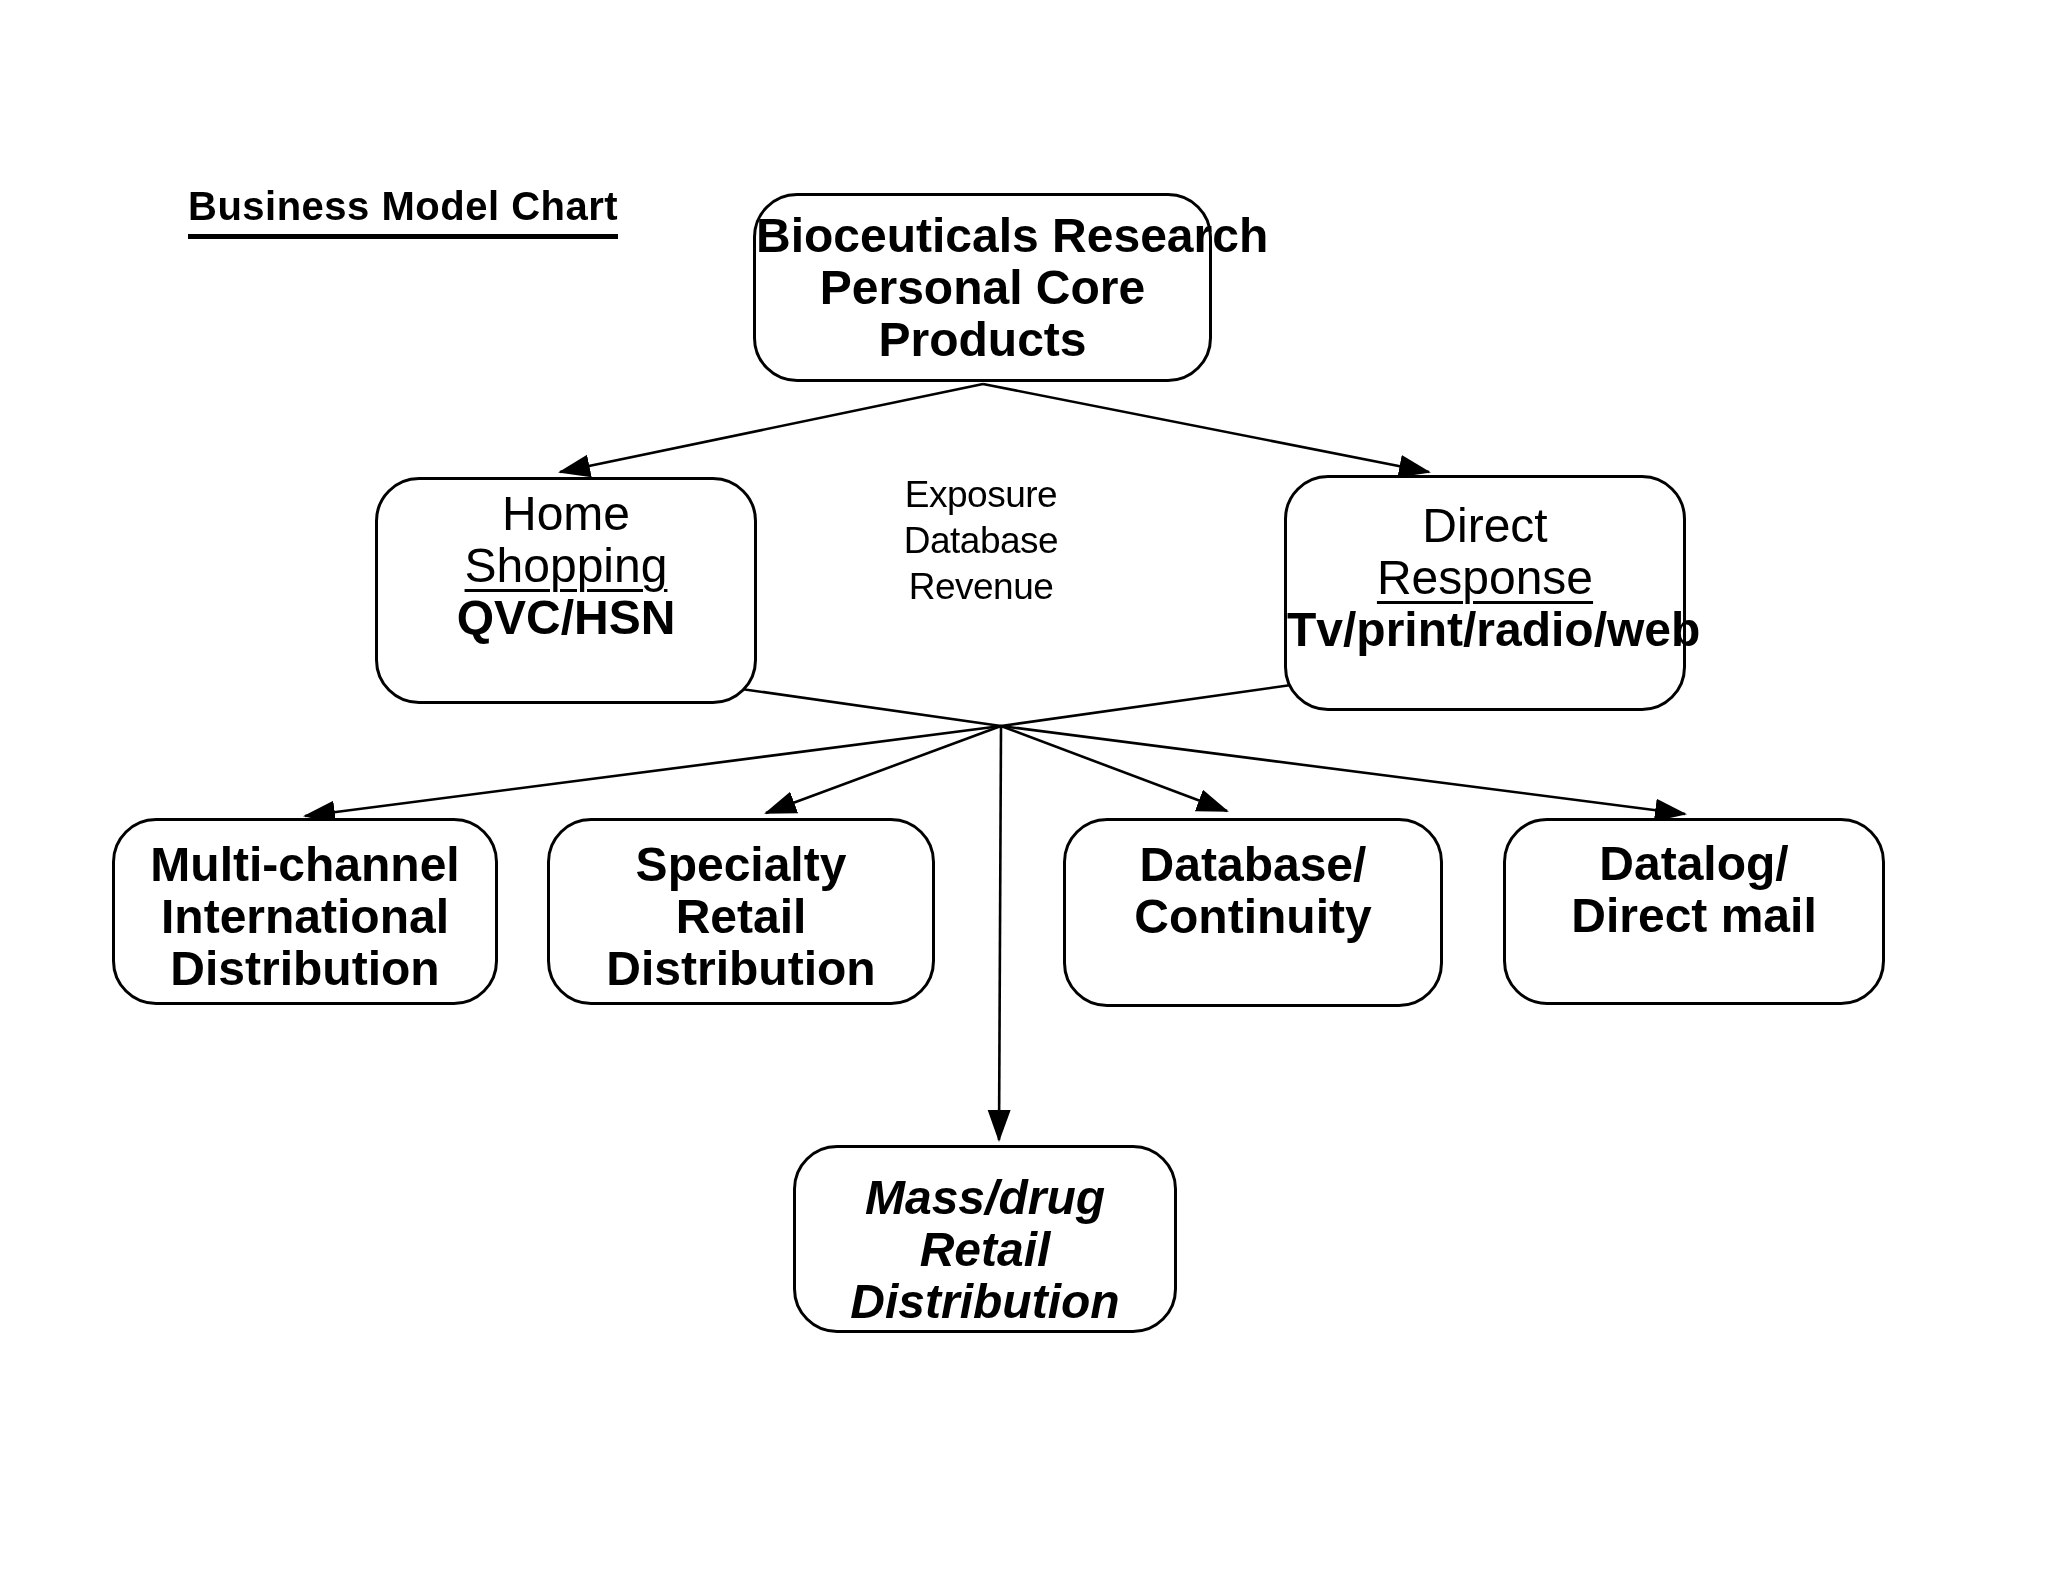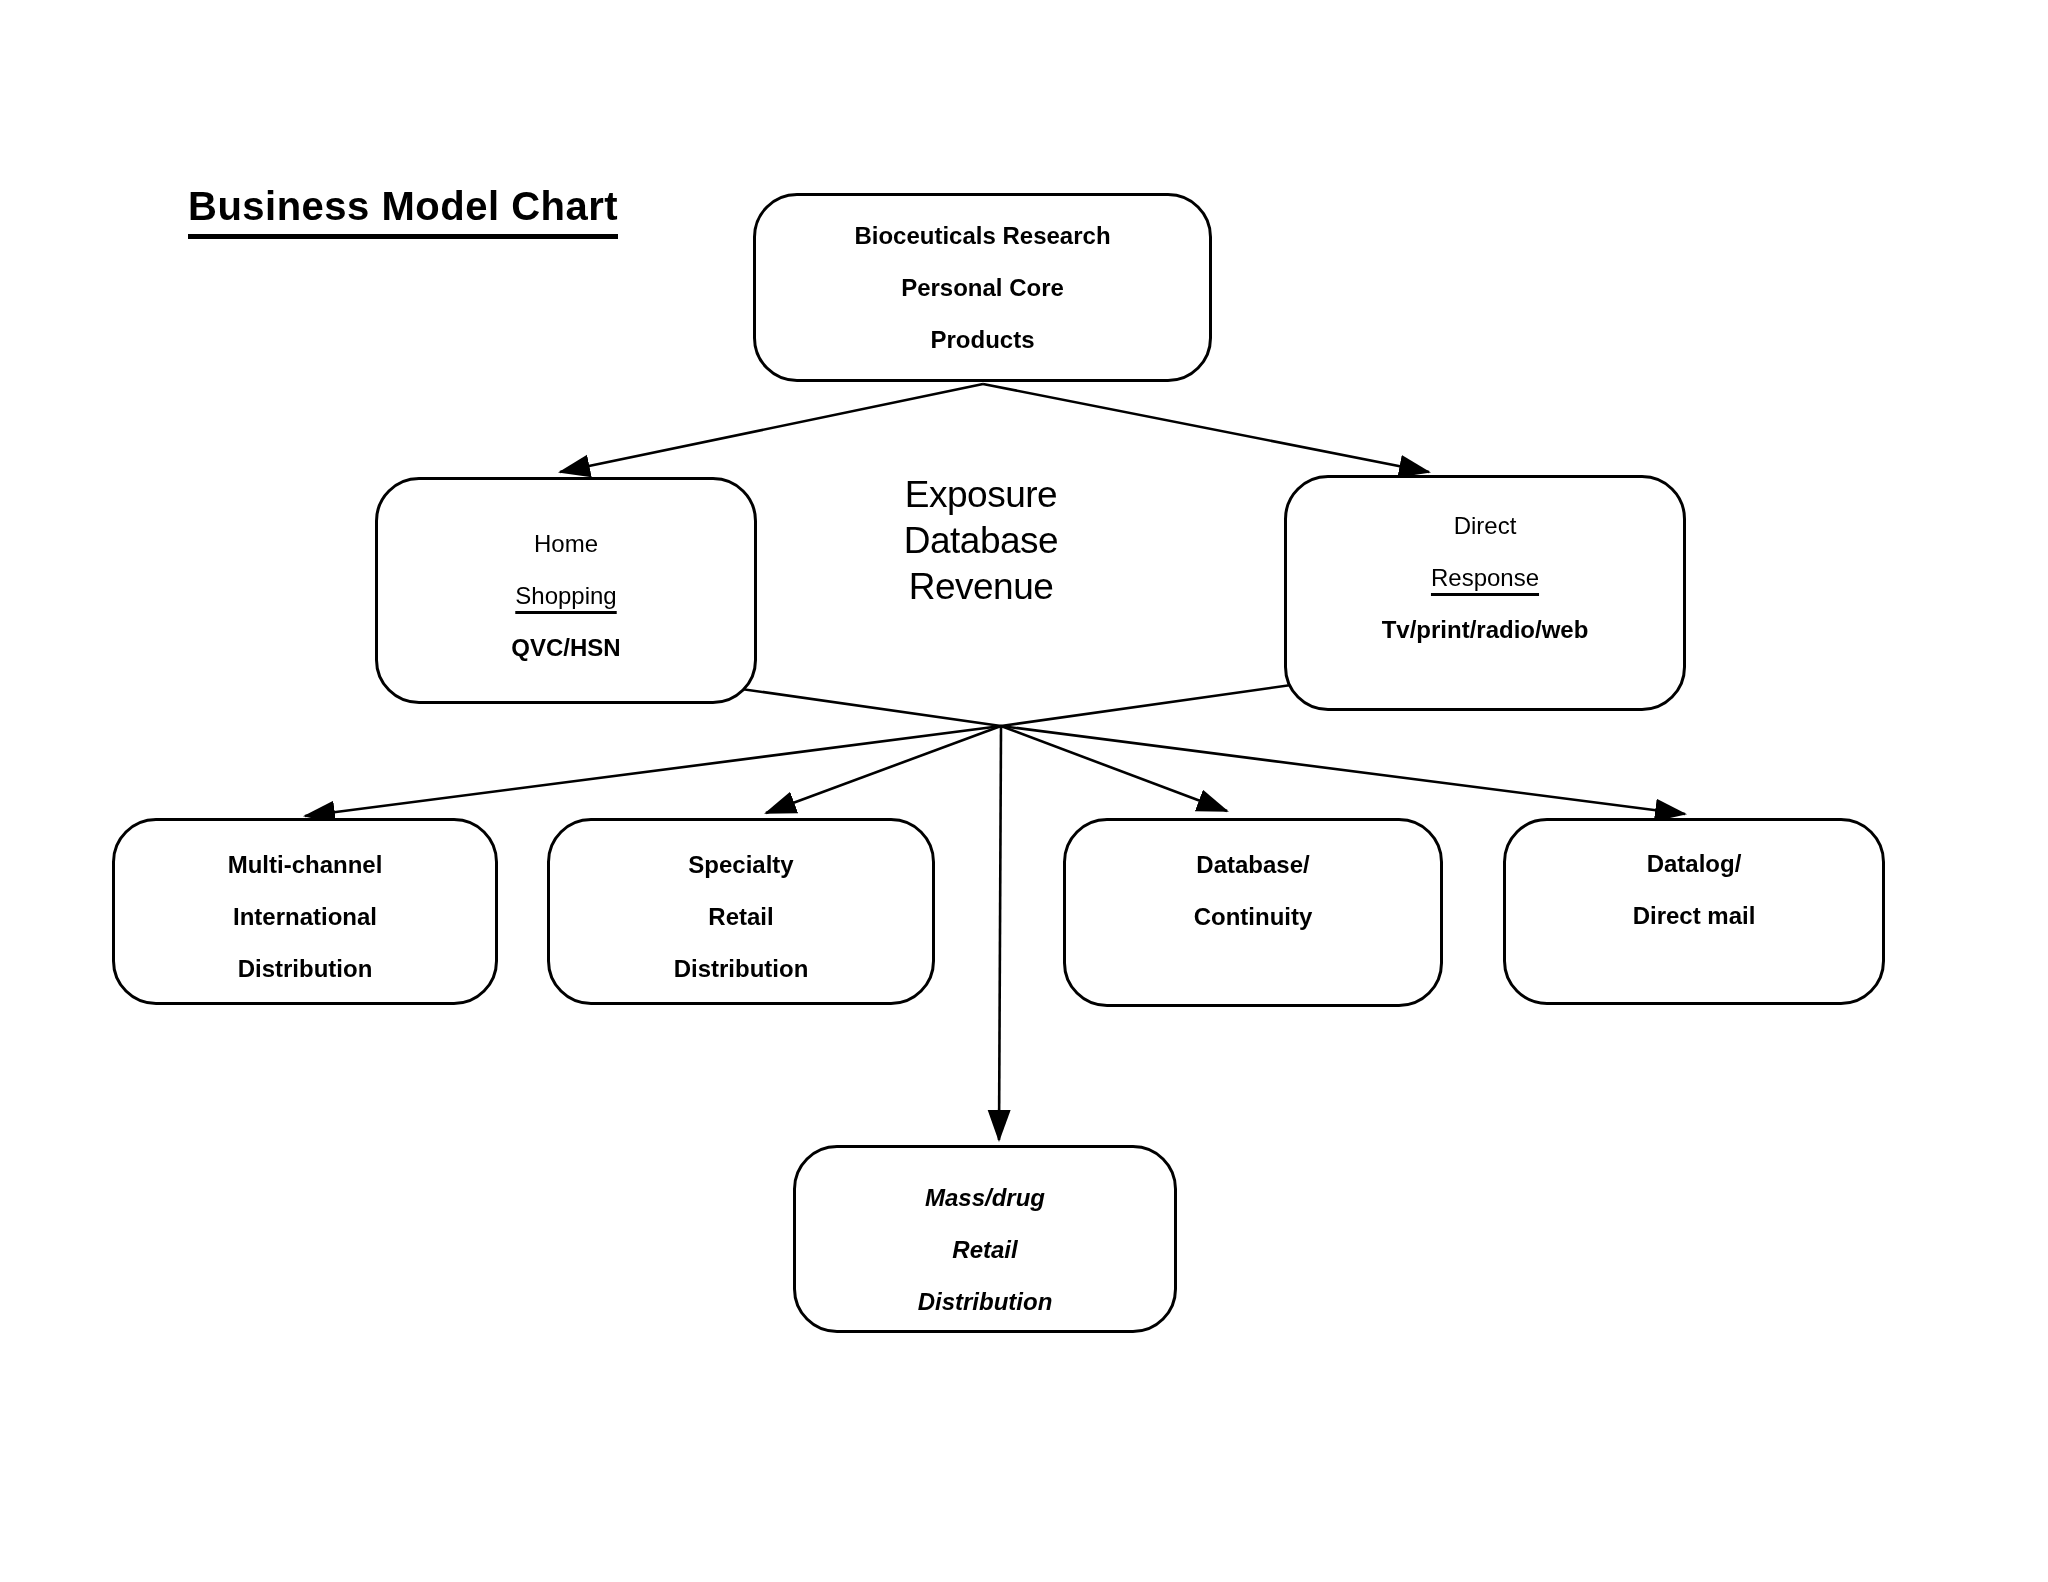--- a/index.html
+++ b/index.html
@@ -31,42 +31,42 @@
   .node {
     position: absolute;
     box-sizing: border-box;
     background: #ffffff;
     border: 3px solid #000000;
     border-radius: 44px;
     text-align: center;
     padding-top: 17px;
   }
   .nline {
-    font-size: 24px;
+    font-size: 48px;
     line-height: 52px;
     font-weight: 400;
     white-space: nowrap;
   }
   .nline.b { font-weight: 700; }
   .nline.u {
     text-decoration: underline;
     text-decoration-thickness: 3px;
     text-underline-offset: 7px;
   }
   .floating-label {
     position: absolute;
     text-align: center;
     font-size: 37px;
     line-height: 46px;
     letter-spacing: -0.5px;
     font-weight: 400;
   }
   
   #n-bioceuticals { left: 753px; top: 193px;  width: 459px; height: 189px; padding-top: 14px; }
-  #n-home        { left: 375px; top: 477px;  width: 382px; height: 227px; padding-top: 38px; }
+  #n-home        { left: 375px; top: 477px;  width: 382px; height: 227px; padding-top: 8px; }
   #n-direct      { left: 1284px; top: 475px; width: 402px; height: 236px; padding-top: 22px; }
   #n-multi      { left: 112px;  top: 818px; width: 386px; height: 187px; padding-top: 18px; }
   #n-specialty  { left: 547px;  top: 818px; width: 388px; height: 187px; padding-top: 18px; }
   #n-database   { left: 1063px; top: 818px; width: 380px; height: 189px; padding-top: 18px; }
   #n-datalog    { left: 1503px; top: 818px; width: 382px; height: 187px; }
   #n-mass       { left: 793px;  top: 1145px; width: 384px; height: 188px; padding-top: 24px; font-style: italic; }
   #f-exposure   { left: 831px;  top: 472px;  width: 300px; }
 </style>
 </head>
 <body>

